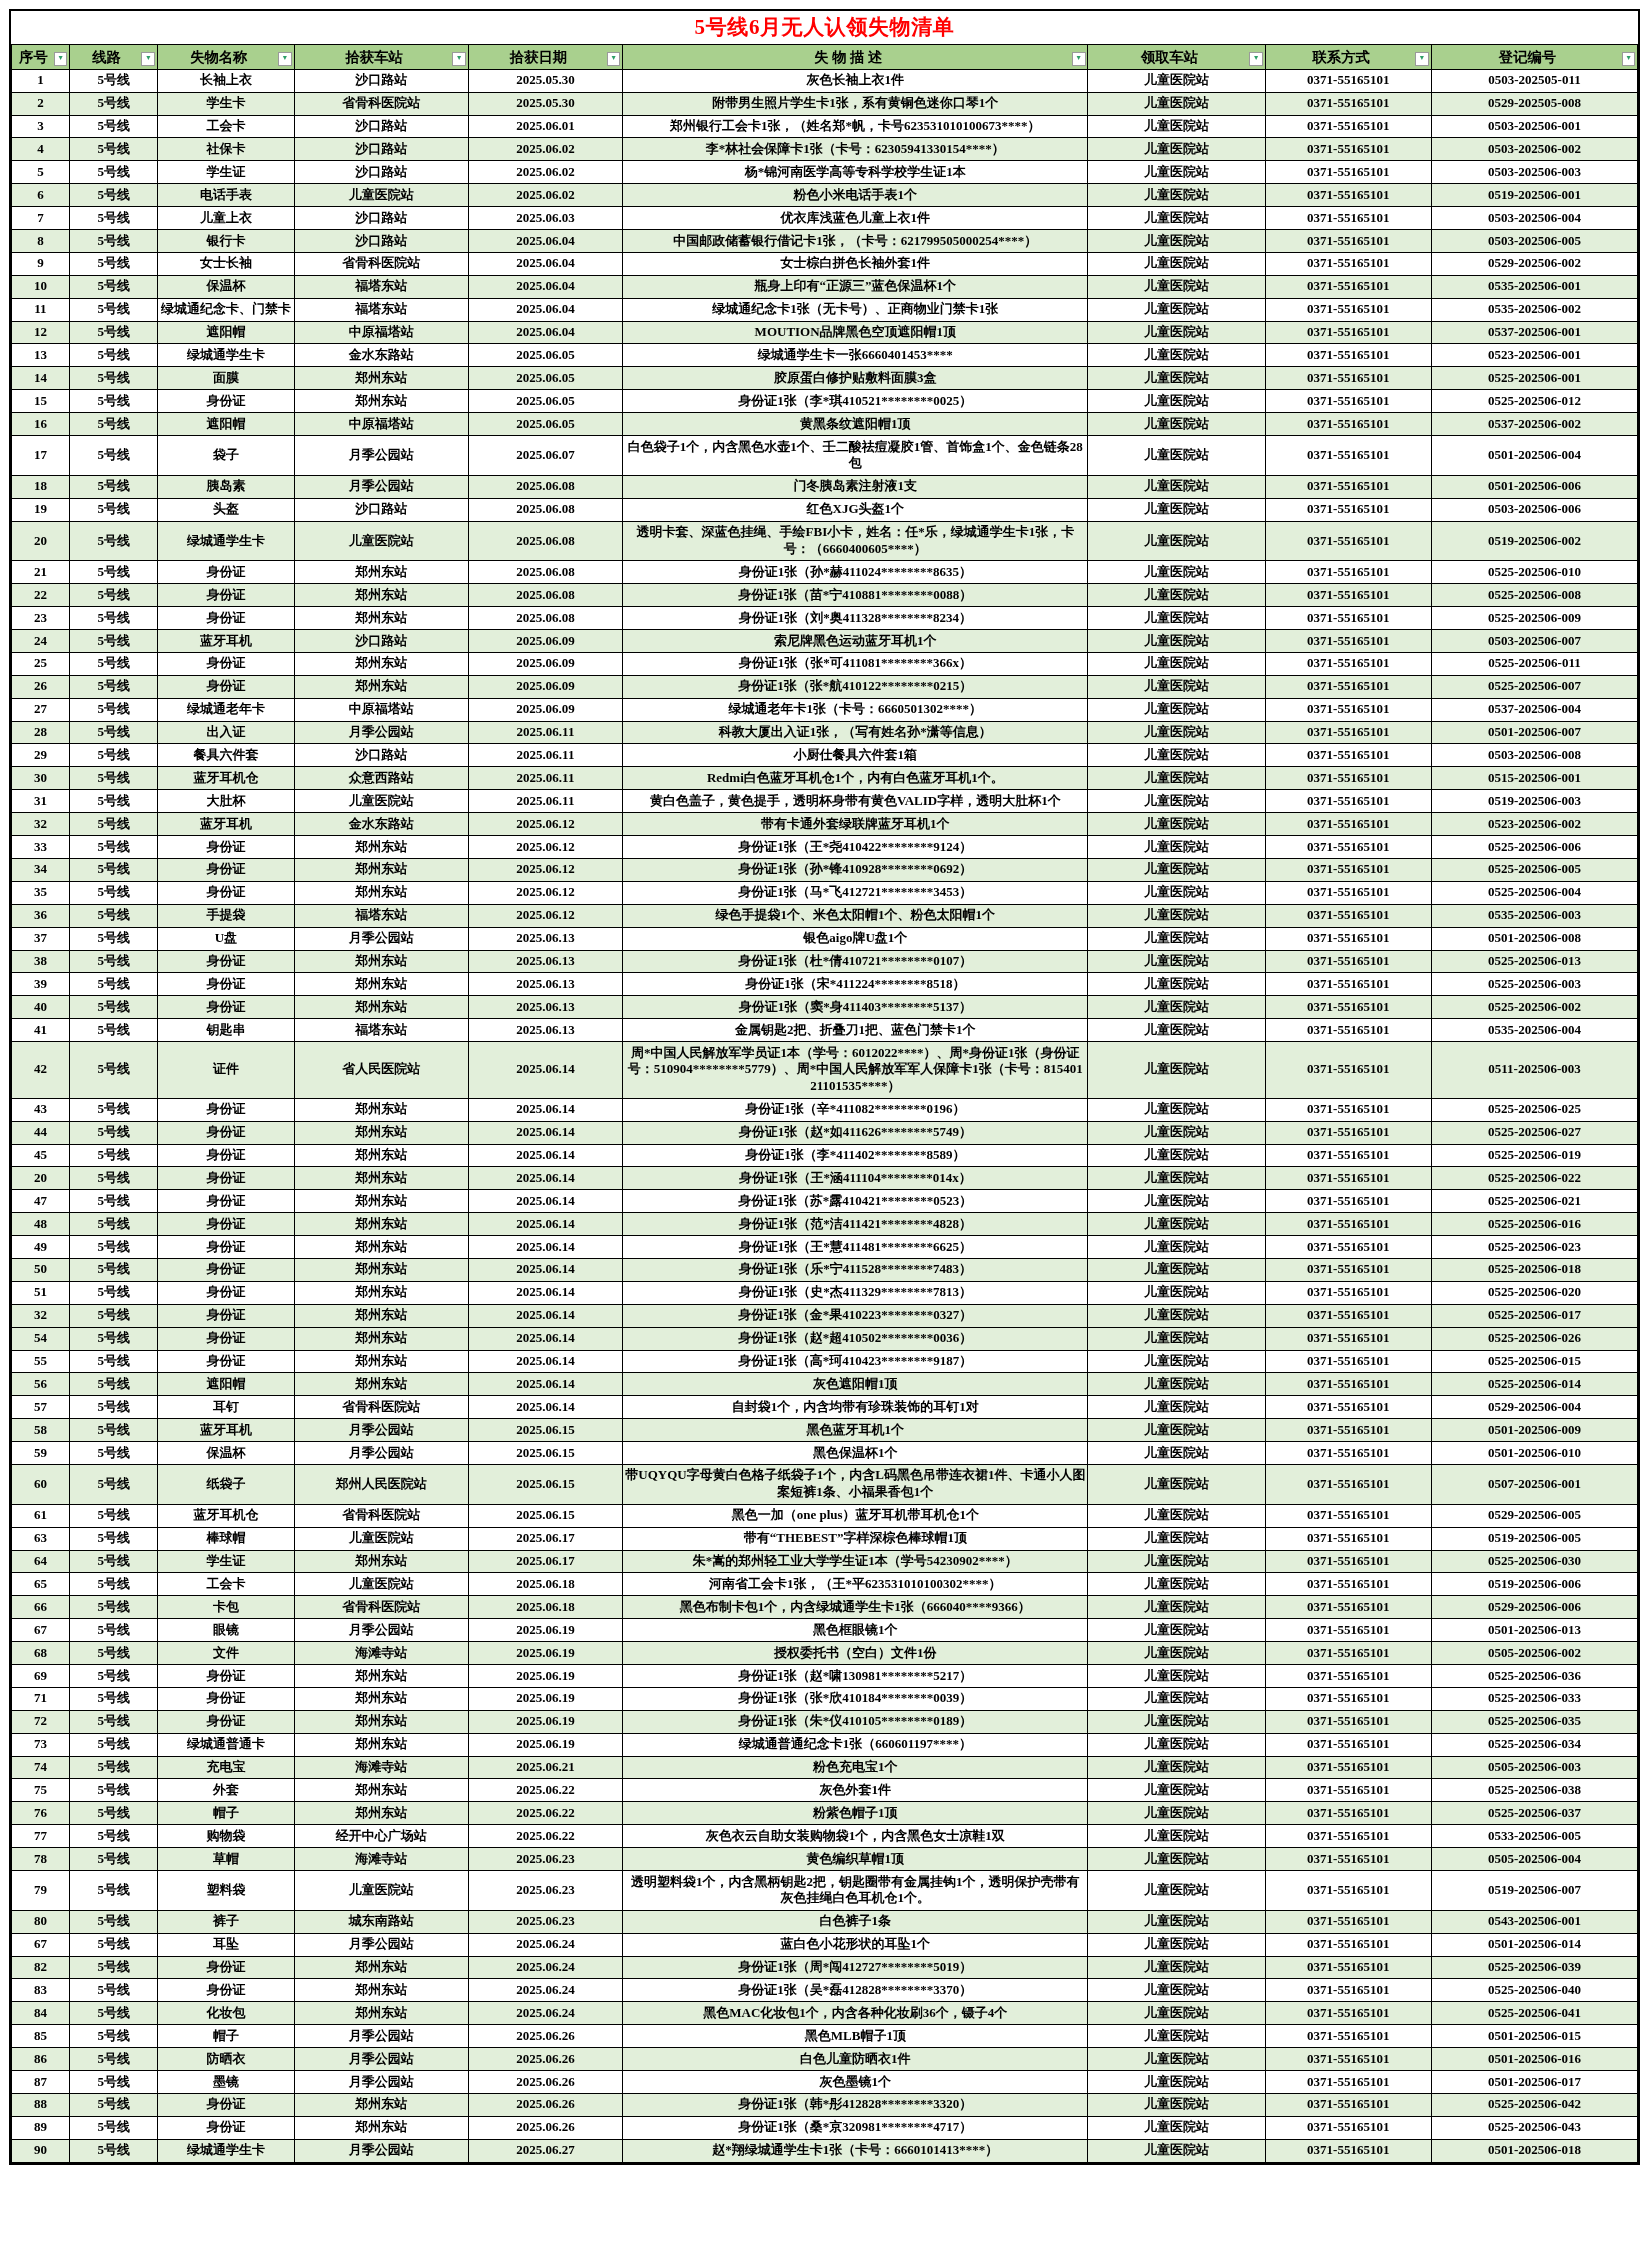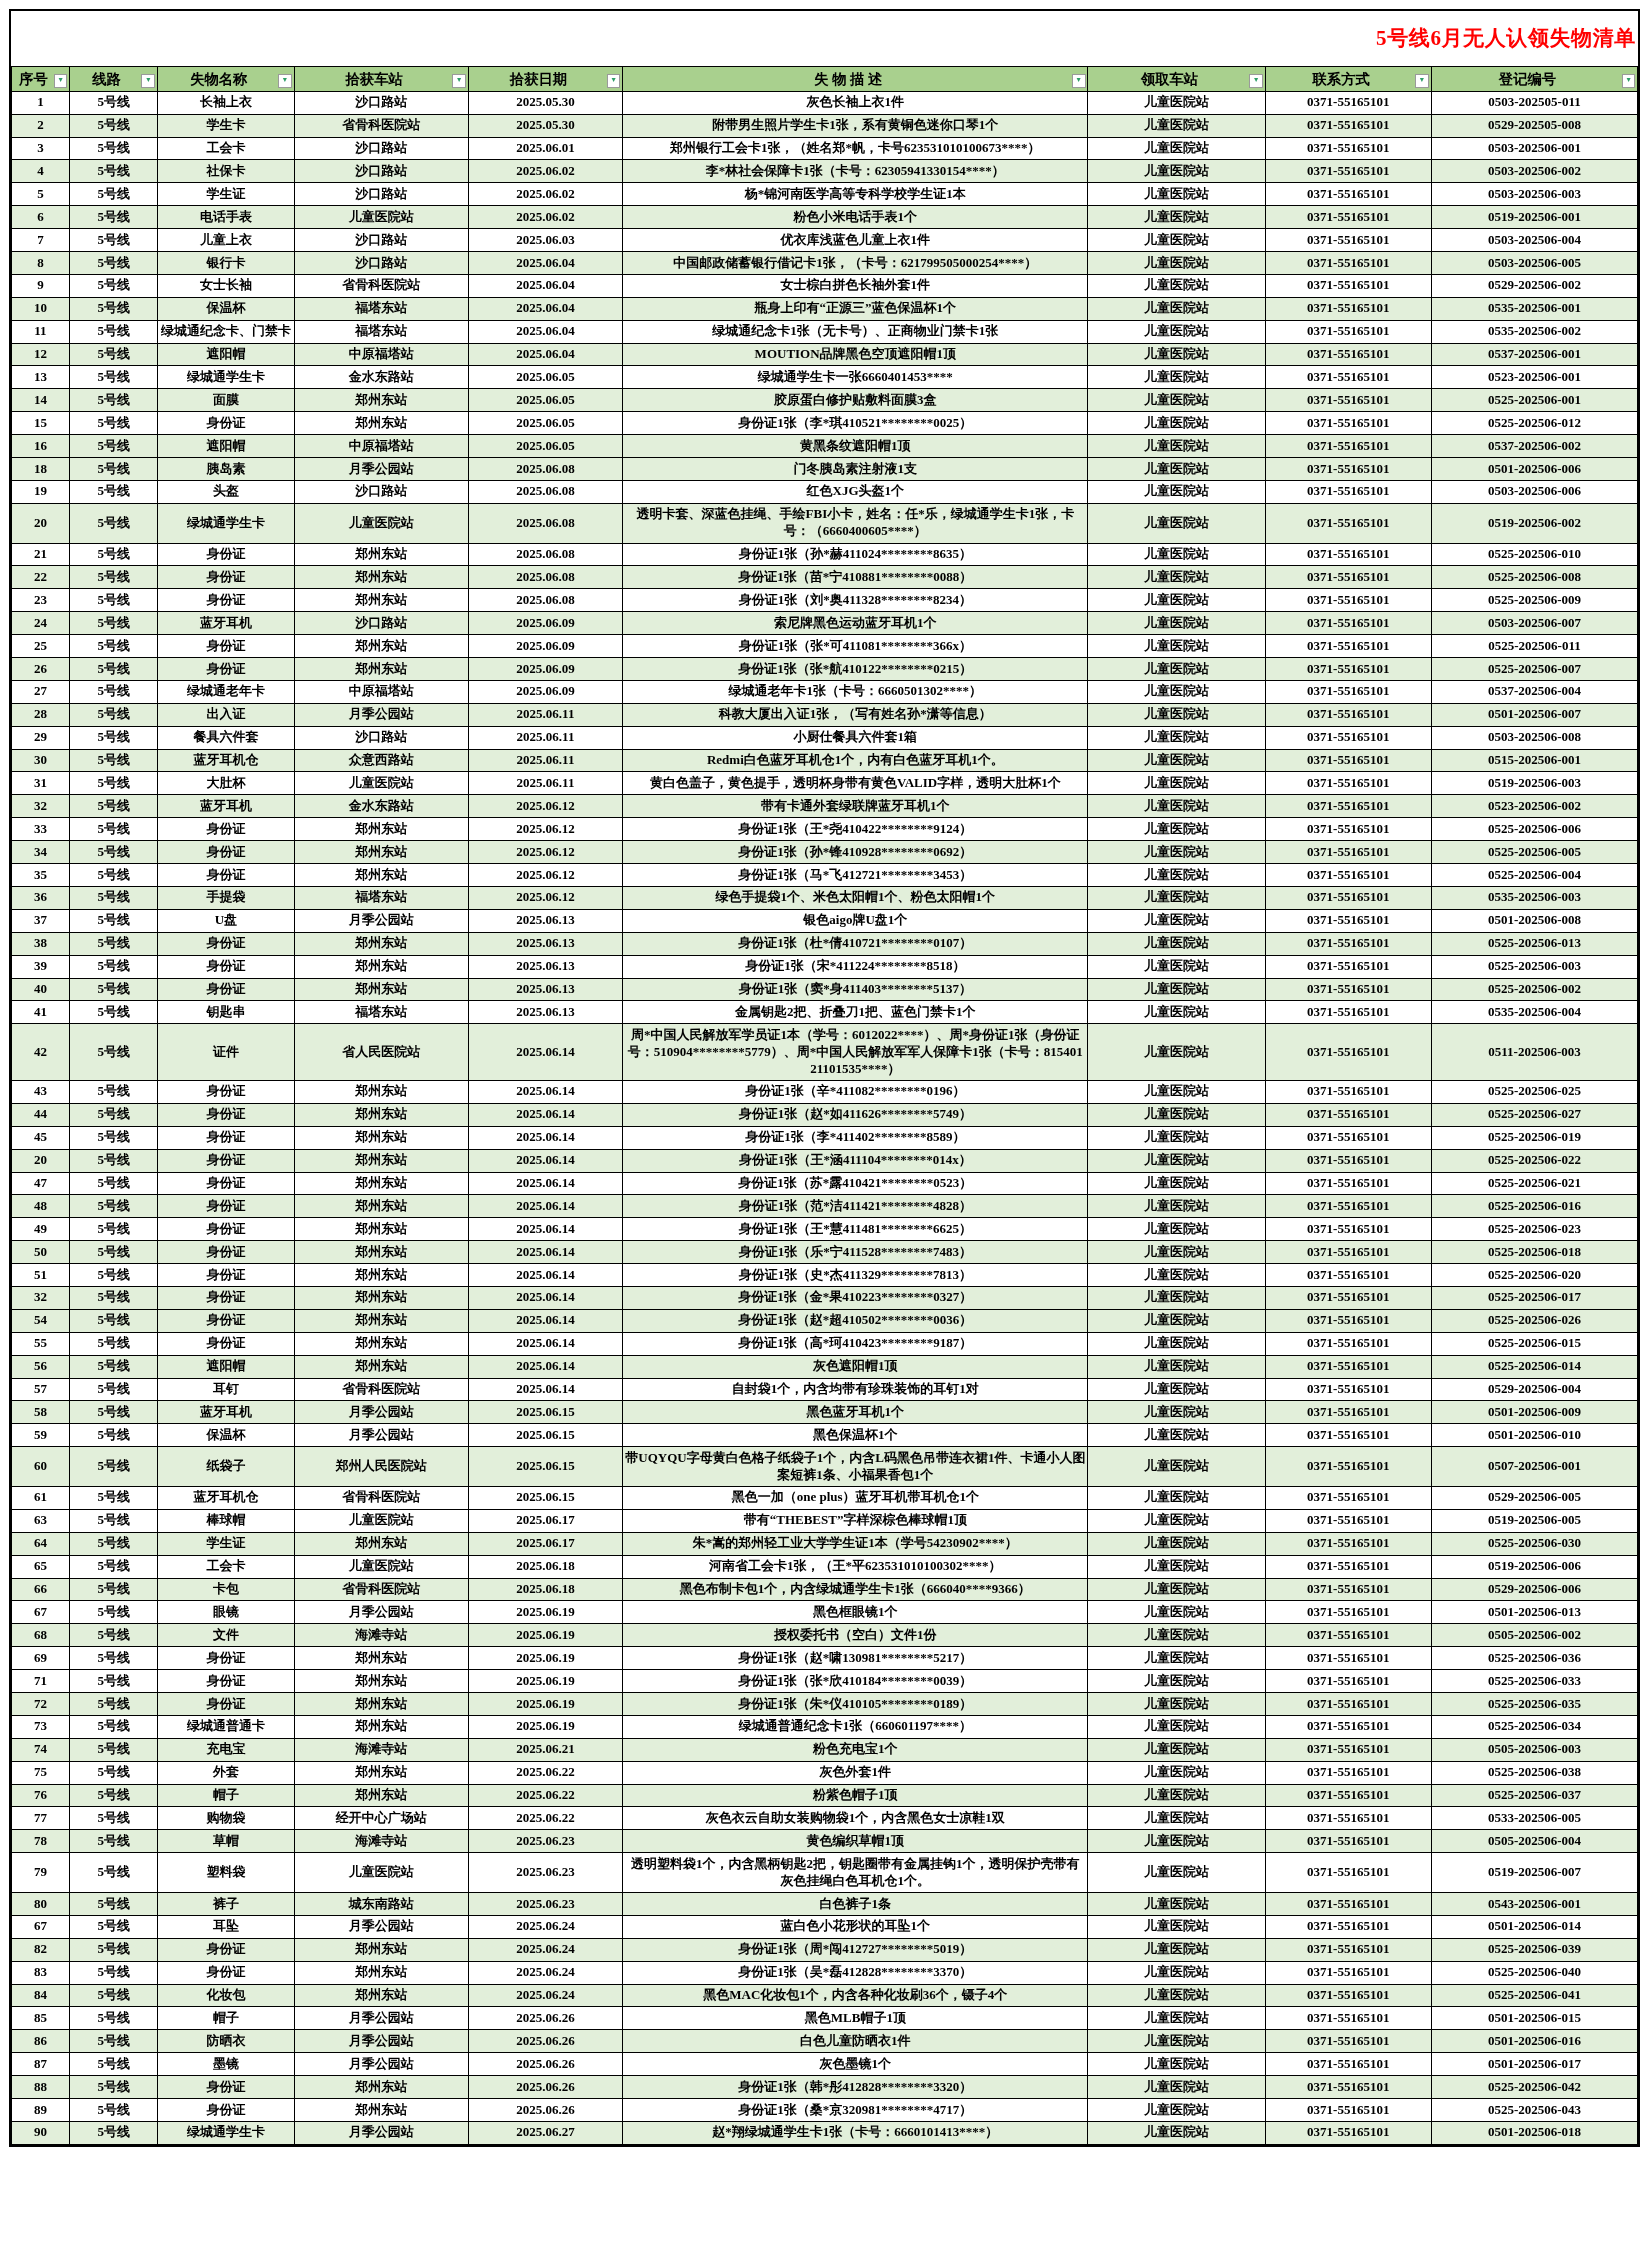--- a/index.html
+++ b/index.html
@@ -34,23 +34,22 @@
     line-height:1.3;
     padding:2.5px 1.9px;
     word-break:break-all;
     font-weight:bold;
   }
   .title-cell{
     border:0;
     background:#fff;
     color:var(--title-color);
     font-size:21px;
-    height:56px;
+    height:34px;
     letter-spacing:0.6px;
-    text-align:right;
   }
   thead th{
     background:var(--header-bg);
     height:23px;
     font-size:14.3px;
     position:relative;
     padding-right:16px;
   }
   .filter-btn{
     position:absolute;
@@ -303,20 +302,31 @@
           <td>16</td>
           <td>5号线</td>
           <td>遮阳帽</td>
           <td>中原福塔站</td>
           <td>2025.06.05</td>
           <td>黄黑条纹遮阳帽1顶</td>
           <td>儿童医院站</td>
           <td>0371-55165101</td>
           <td>0537-202506-002</td>
         </tr>
+        <tr>
+          <td>17</td>
+          <td>5号线</td>
+          <td>袋子</td>
+          <td>月季公园站</td>
+          <td>2025.06.07</td>
+          <td>白色袋子1个，内含黑色水壶1个、壬二酸祛痘凝胶1管、首饰盒1个、金色链条28包</td>
+          <td>儿童医院站</td>
+          <td>0371-55165101</td>
+          <td>0501-202506-004</td>
+        </tr>
         <tr class="striped">
           <td>18</td>
           <td>5号线</td>
           <td>胰岛素</td>
           <td>月季公园站</td>
           <td>2025.06.08</td>
           <td>门冬胰岛素注射液1支</td>
           <td>儿童医院站</td>
           <td>0371-55165101</td>
           <td>0501-202506-006</td>

